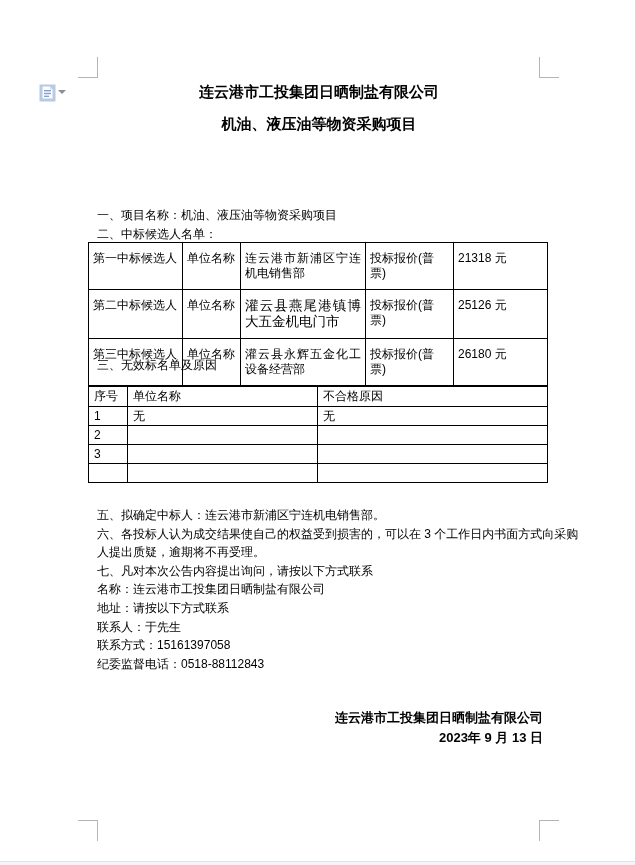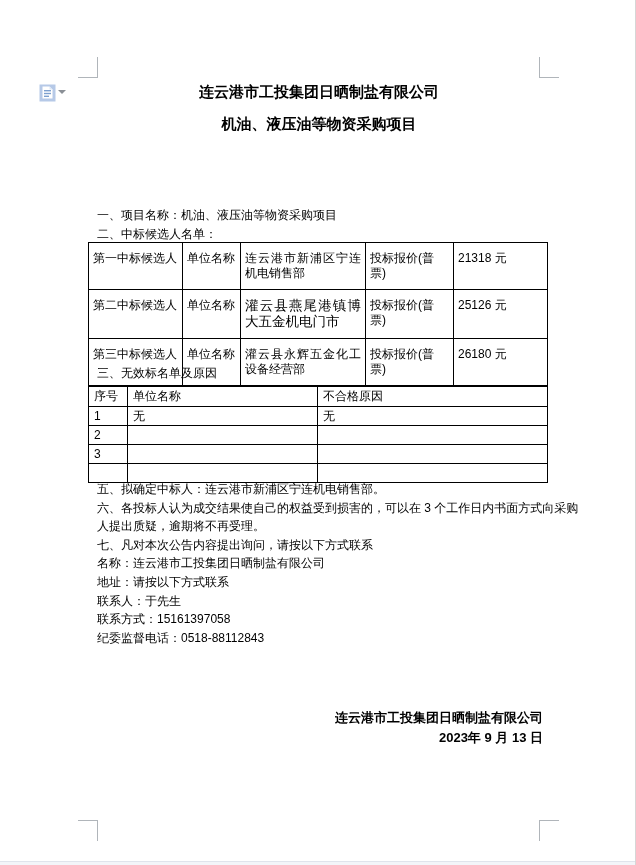--- a/index.html
+++ b/index.html
@@ -31,21 +31,21 @@
   td,th{border:1px solid #000;font-size:12px;font-weight:normal;vertical-align:top;
         padding:8px 4px;line-height:15px;text-align:left;overflow:hidden;}
   .tbl1{top:242px;width:459px;}
   .tbl1 tr{height:34px;}
   .tbl1 .c-company{text-align:justify;}
   .tbl1 .alt-font{font-size:13.5px;line-height:16px;}
   .tbl2{top:386px;width:459px;}
   .tbl2 td,.tbl2 th{line-height:14px;padding:2px 5px;}
 
   
-  .paras{position:absolute;left:97px;top:480px;width:470px;}
+  .paras{position:absolute;left:97px;top:506px;width:470px;}
   .paras .bl{font-size:12px;line-height:18.6px;white-space:nowrap;}
 
   
   .footer{position:absolute;left:97px;top:708px;width:446px;text-align:right;}
   .footer .fl{font-size:13px;font-weight:bold;line-height:19.5px;white-space:nowrap;}
 
   
   .edge-bottom{position:absolute;left:0;top:861px;width:636px;height:4px;
                background:#f3f5f9;border-top:1px solid #e0e4ec;}
   .edge-right{position:absolute;left:635px;top:0;width:1px;height:865px;background:#d6d6d6;}
@@ -104,21 +104,21 @@
   <tr>
     <td>第三中标候选人</td>
     <td>单位名称</td>
     <td class="c-company">灌云县永辉五金化工设备经营部</td>
     <td>投标报价(普票)</td>
     <td>26180 元</td>
   </tr>
 </tbody>
   </table>
 
-<div class="line" style="top:364px">三、无效标名单及原因</div>
+<div class="line" style="top:356px">三、无效标名单及原因</div>
 
 <table class="tbl2">
   <colgroup>
       <col style="width:39px">
       <col style="width:190px">
       <col style="width:230px">
     </colgroup>
   <tbody>
       <tr style="height:20px">
     <th>序号</th>

